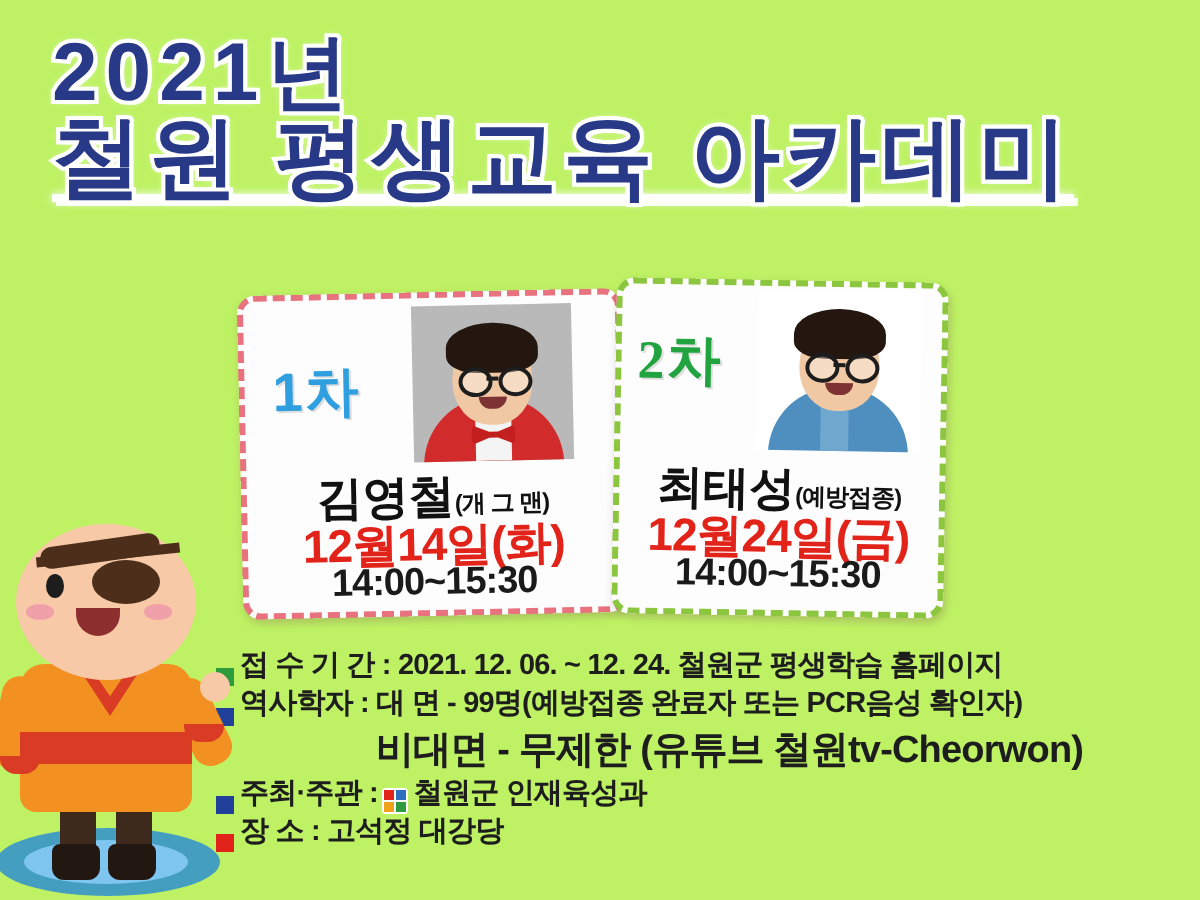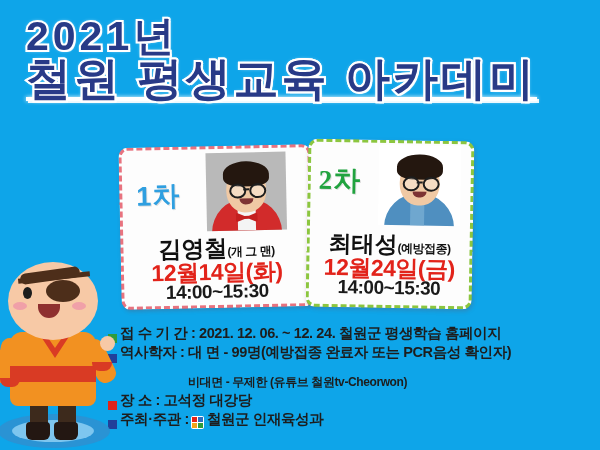--- a/index.html
+++ b/index.html
@@ -10,21 +10,21 @@
     width: 600px;
     height: 450px;
     overflow: hidden;
     font-family: "Liberation Sans", "DejaVu Sans", sans-serif;
   }
 
   #poster {
     position: relative;
     width: 600px;
     height: 450px;
-    background: #0ea5e9;
+    background: #bef264;
     overflow: hidden;
   }
 
   
   #title-block {
     position: absolute;
     left: 26px;
     top: 16px;
     width: 560px;
   }
@@ -260,27 +260,26 @@
     width: 9px;
     height: 9px;
     margin-top: 5px;
     margin-right: 3px;
   }
   .bullet.green { background: #2e9c3c; }
   .bullet.blue  { background: #21409a; }
   .bullet.red   { background: #e2231a; }
   .info-sub {
     padding-left: 80px;
-    font-size: 12px;
+    font-size: 19px;
     font-weight: bold;
     color: #1d1d1d;
     line-height: 1.33;
     white-space: nowrap;
     letter-spacing: -0.4px;
-    margin-top: 12px;
   }
   .gap-label { display: inline-block; }
   #gun-logo {
     display: inline-block;
     width: 13px;
     height: 13px;
     vertical-align: -2px;
     margin: 0 3px 0 2px;
     position: relative;
     background: #ffffff;
@@ -529,34 +528,34 @@
     </div>
 
     <div class="info-row">
       <span class="bullet blue"></span>
       <span>역사학자 : 대     면 - 99명(예방접종 완료자 또는 PCR음성 확인자)</span>
     </div>
 
     <div class="info-sub">비대면 - 무제한 (유튜브 철원tv-Cheorwon)</div>
 
     <div class="info-row">
-      <span class="bullet red"></span>
-      <span>장        소 : 고석정 대강당</span>
-    </div>
-
-    <div class="info-row">
       <span class="bullet blue"></span>
       <span class="gap-label">주최·주관 : </span>
       <span id="gun-logo">
           <i></i>
           <i></i>
           <i></i>
           <i></i>
         </span>
       <span class="gap-label">철원군  인재육성과</span>
+    </div>
+
+    <div class="info-row">
+      <span class="bullet red"></span>
+      <span>장        소 : 고석정 대강당</span>
     </div>
 
   </div>
 
   <div id="mascot">
     <div class="m-pond"></div>
     <div class="m-pond2"></div>
     <div class="m-leg l"></div>
     <div class="m-leg r"></div>
     <div class="m-boot l"></div>

